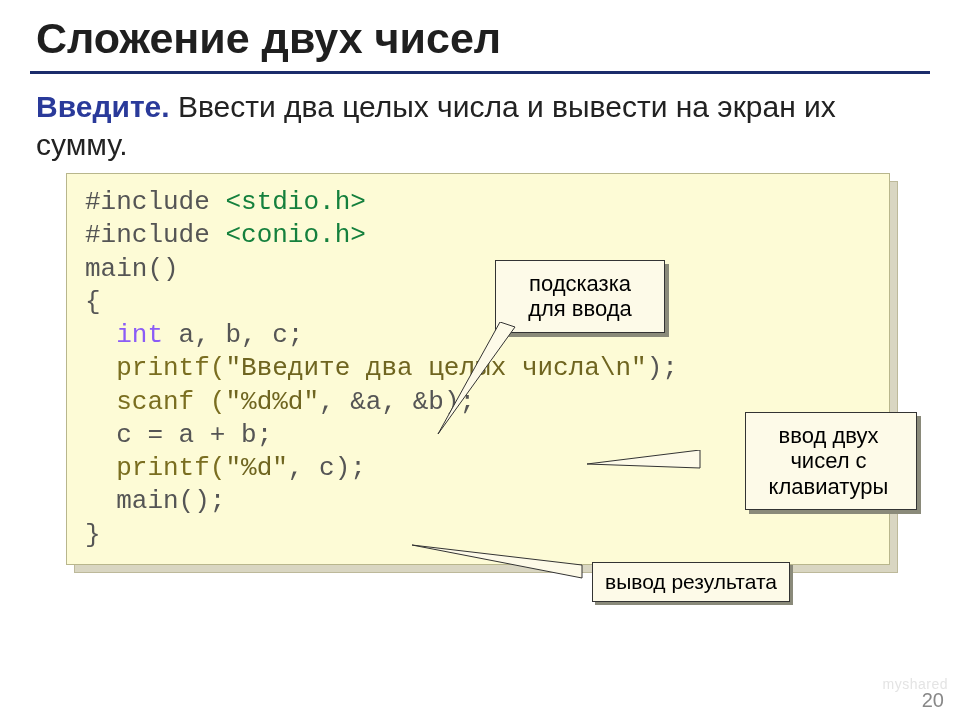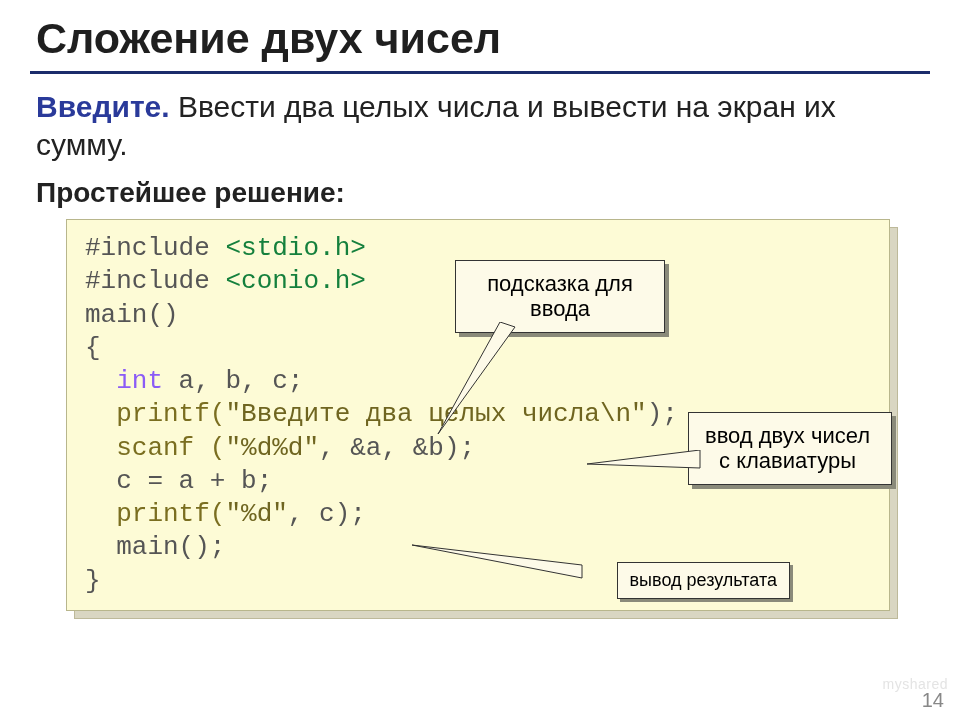--- a/index.html
+++ b/index.html
@@ -71,28 +71,28 @@
     font-size: 22px;
     text-align: center;
     box-shadow: 4px 4px 0 #8a8a7a;
     padding: 10px 14px;
     line-height: 1.15;
   }
   .callout-sm {
     position: absolute;
     background: #fdfae8;
     border: 1px solid #333;
-    font-size: 18px;
+    font-size: 21px;
     text-align: center;
     box-shadow: 3px 3px 0 #8a8a7a;
     padding: 7px 12px;
     white-space: nowrap;
   }
-  #cal1 { top: 260px; right: 295px; width: 210px; }
-  #cal2 { top: 412px; right: 68px; width: 204px; padding-left: 9px; }
+  #cal1 { top: 260px; right: 295px; width: 170px; }
+  #cal2 { top: 412px; right: 43px; width: 172px; padding-left: 9px; }
   #cal3 { top: 562px; right: 170px; }
 
   .tail {
     position: absolute;
     pointer-events: none;
   }
   .page-num {
     position: absolute;
     right: 16px;
     bottom: 8px;
@@ -111,21 +111,20 @@
 </style>
 </head>
 <body>
 
 <div class="slide">
   <div class="title">Сложение двух чисел</div>
   <hr class="rule">
   <div class="task">
     <span class="label">Введите.</span><span> Ввести два целых числа и вывести на экран их сумму.</span>
   </div>
-  <div class="subhead">Простейшее решение:</div>
 
   <div class="code-wrap">
     <div class="code-shadow"></div>
     <div class="code-box"><span>#include </span><span class="id">&lt;stdio.h&gt;</span>
 <span>#include </span><span class="id">&lt;conio.h&gt;</span>
 <span>main()</span>
 <span>{</span>
 <span class="kw">  int</span><span> a, b, c;</span>
 <span class="fn">  printf(</span><span class="str">"Введите два целых числа\n"</span><span>);</span>
 <span class="fn">  scanf (</span><span class="str">"%d%d"</span><span>, &amp;a, &amp;b);</span>
@@ -145,13 +144,13 @@
 <svg class="tail" style="top:450px; left:585px;" width="120" height="30">
   <polygon points="115,0 115,18 2,14" fill="#fdfae8" stroke="#333" stroke-width="1"></polygon>
 </svg>
 
 <div id="cal3" class="callout-sm">вывод результата</div>
 <svg class="tail" style="top:540px; left:410px;" width="175" height="40">
   <polygon points="172,25 172,38 2,5" fill="#fdfae8" stroke="#333" stroke-width="1"></polygon>
 </svg>
 
 <div class="watermark">myshared</div>
-<div class="page-num">14</div>
+<div class="page-num">20</div>
 
 </body></html>

